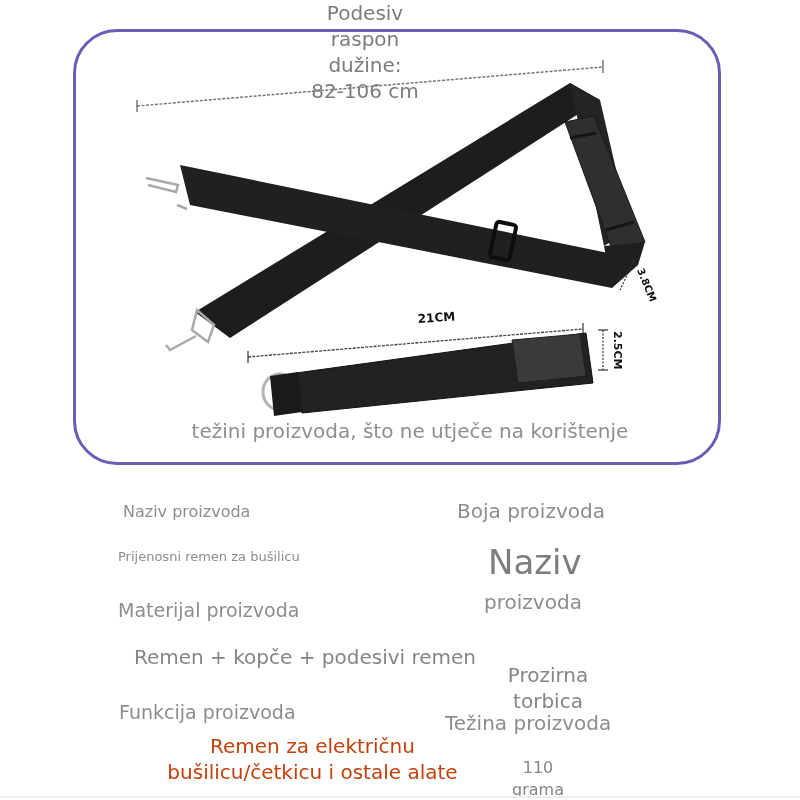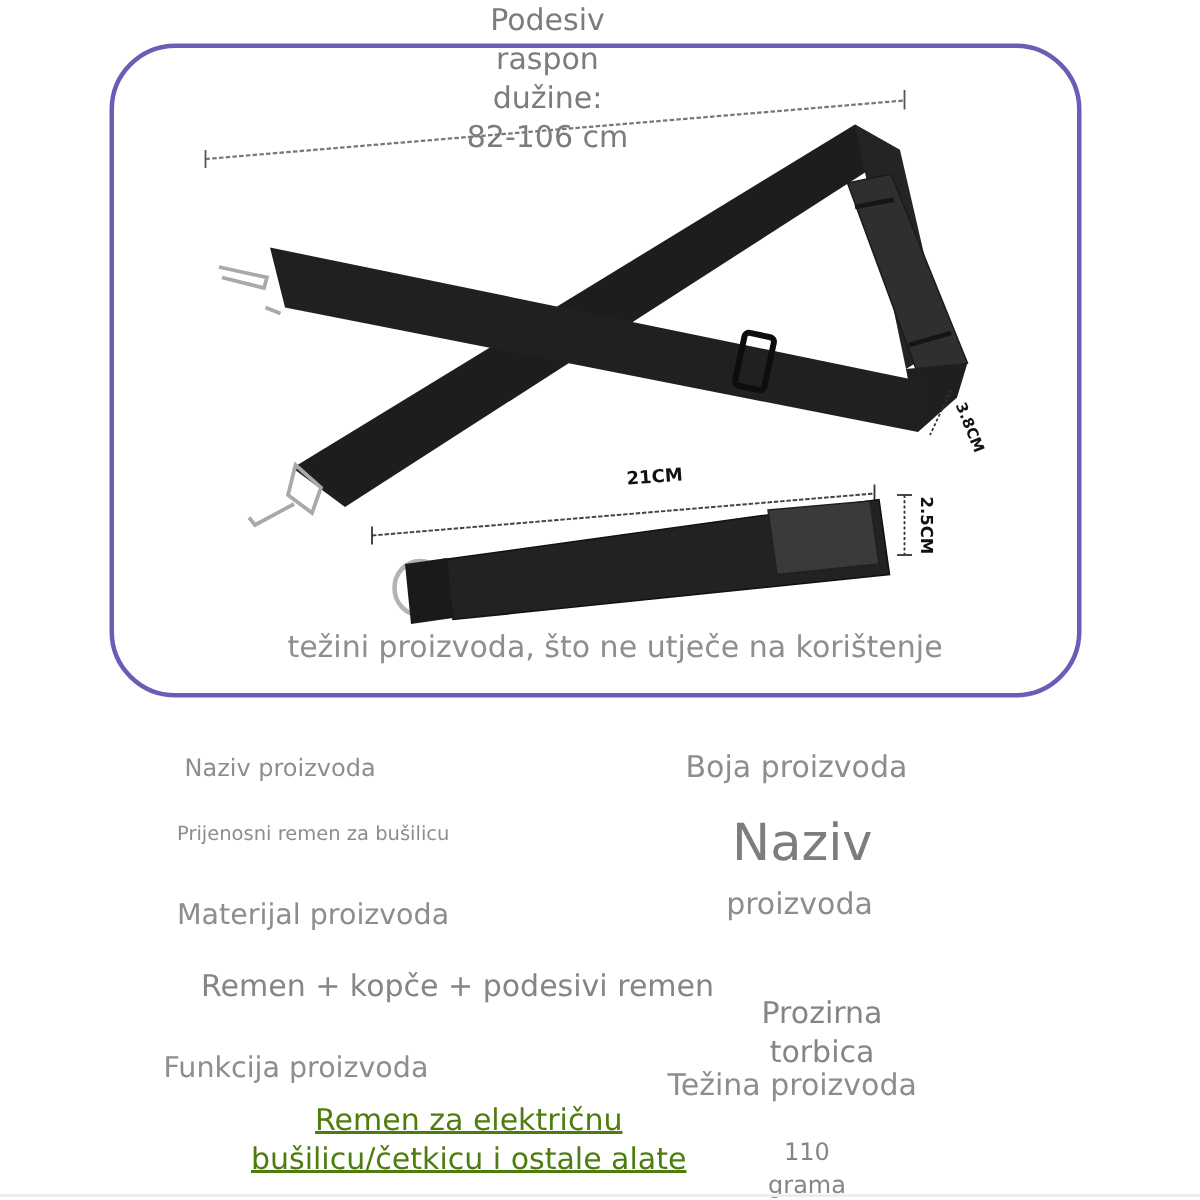--- a/index.html
+++ b/index.html
@@ -87,22 +87,22 @@
 </div>
 
 <div class="notice">
   <div>težini proizvoda, što ne utječe na korištenje</div>
 </div>
 
 <div class="lbl" style="left:123px; top:502px; font-size:16px;">Naziv proizvoda</div>
 <div class="lbl" style="left:118px; top:549px; font-size:13px;">Prijenosni remen za bušilicu</div>
 <div class="lbl" style="left:118px; top:599px; font-size:19px;">Materijal proizvoda</div>
 <div class="lbl" style="left:134px; top:645px; font-size:20px; color:#858585;">Remen + kopče + podesivi remen</div>
-<div class="lbl" style="left:109px; top:701px; font-size:19px;">Funkcija proizvoda</div>
-<div class="lbl" style="left:150px; top:733px; width:325px; text-align:center; font-size:20px; line-height:26px; color:#4d7c0f;text-decoration:underline;">
+<div class="lbl" style="left:119px; top:701px; font-size:19px;">Funkcija proizvoda</div>
+<div class="lbl" style="left:150px; top:733px; width:325px; text-align:center; font-size:20px; line-height:26px; color:#c2410c;">
   <div>Remen za električnu</div>
   <div>bušilicu/četkicu i ostale alate</div>
 </div>
 
 <div class="lbl" style="left:457px; top:499px; font-size:20px;">Boja proizvoda</div>
 <div class="lbl" style="left:488px; top:542px; font-size:34px; color:#7d7d7d;">Naziv</div>
 <div class="lbl" style="left:470px; top:589px; width:126px; text-align:center; font-size:20px; line-height:27px;">
   <div>proizvoda</div>
 </div>
 <div class="lbl" style="left:493px; top:662px; width:110px; text-align:center; font-size:20px; line-height:26px; color:#858585;">

